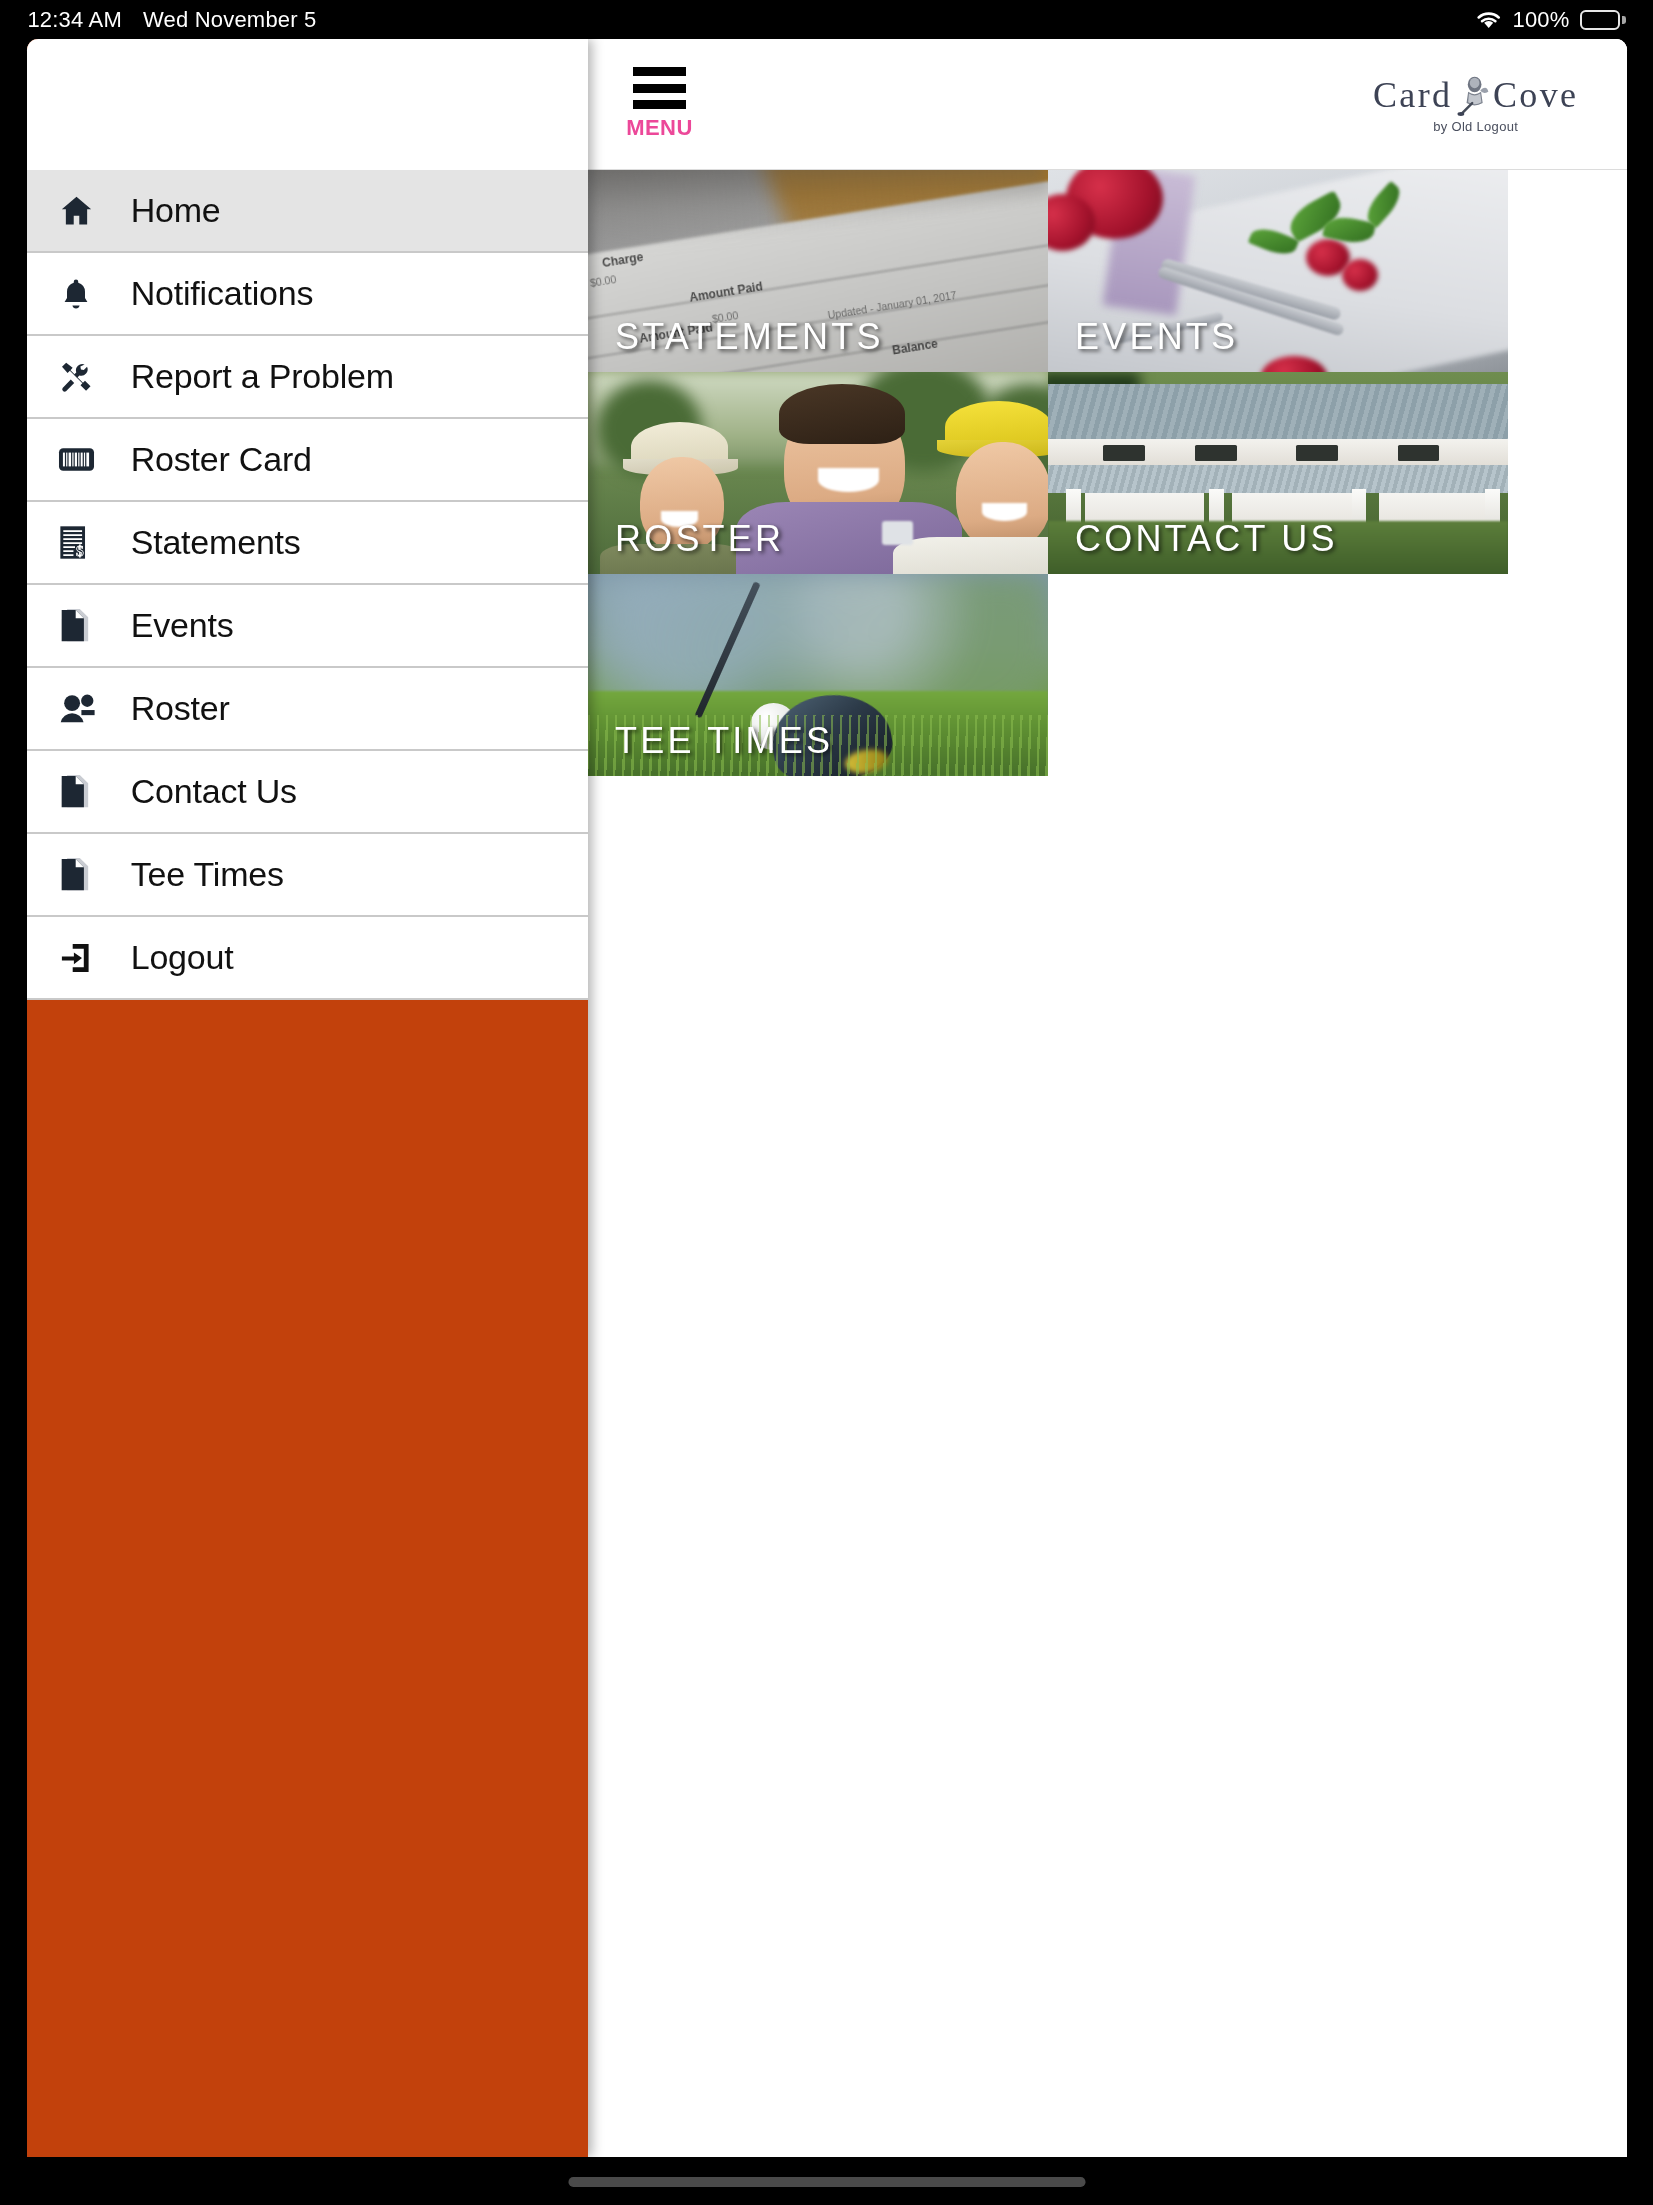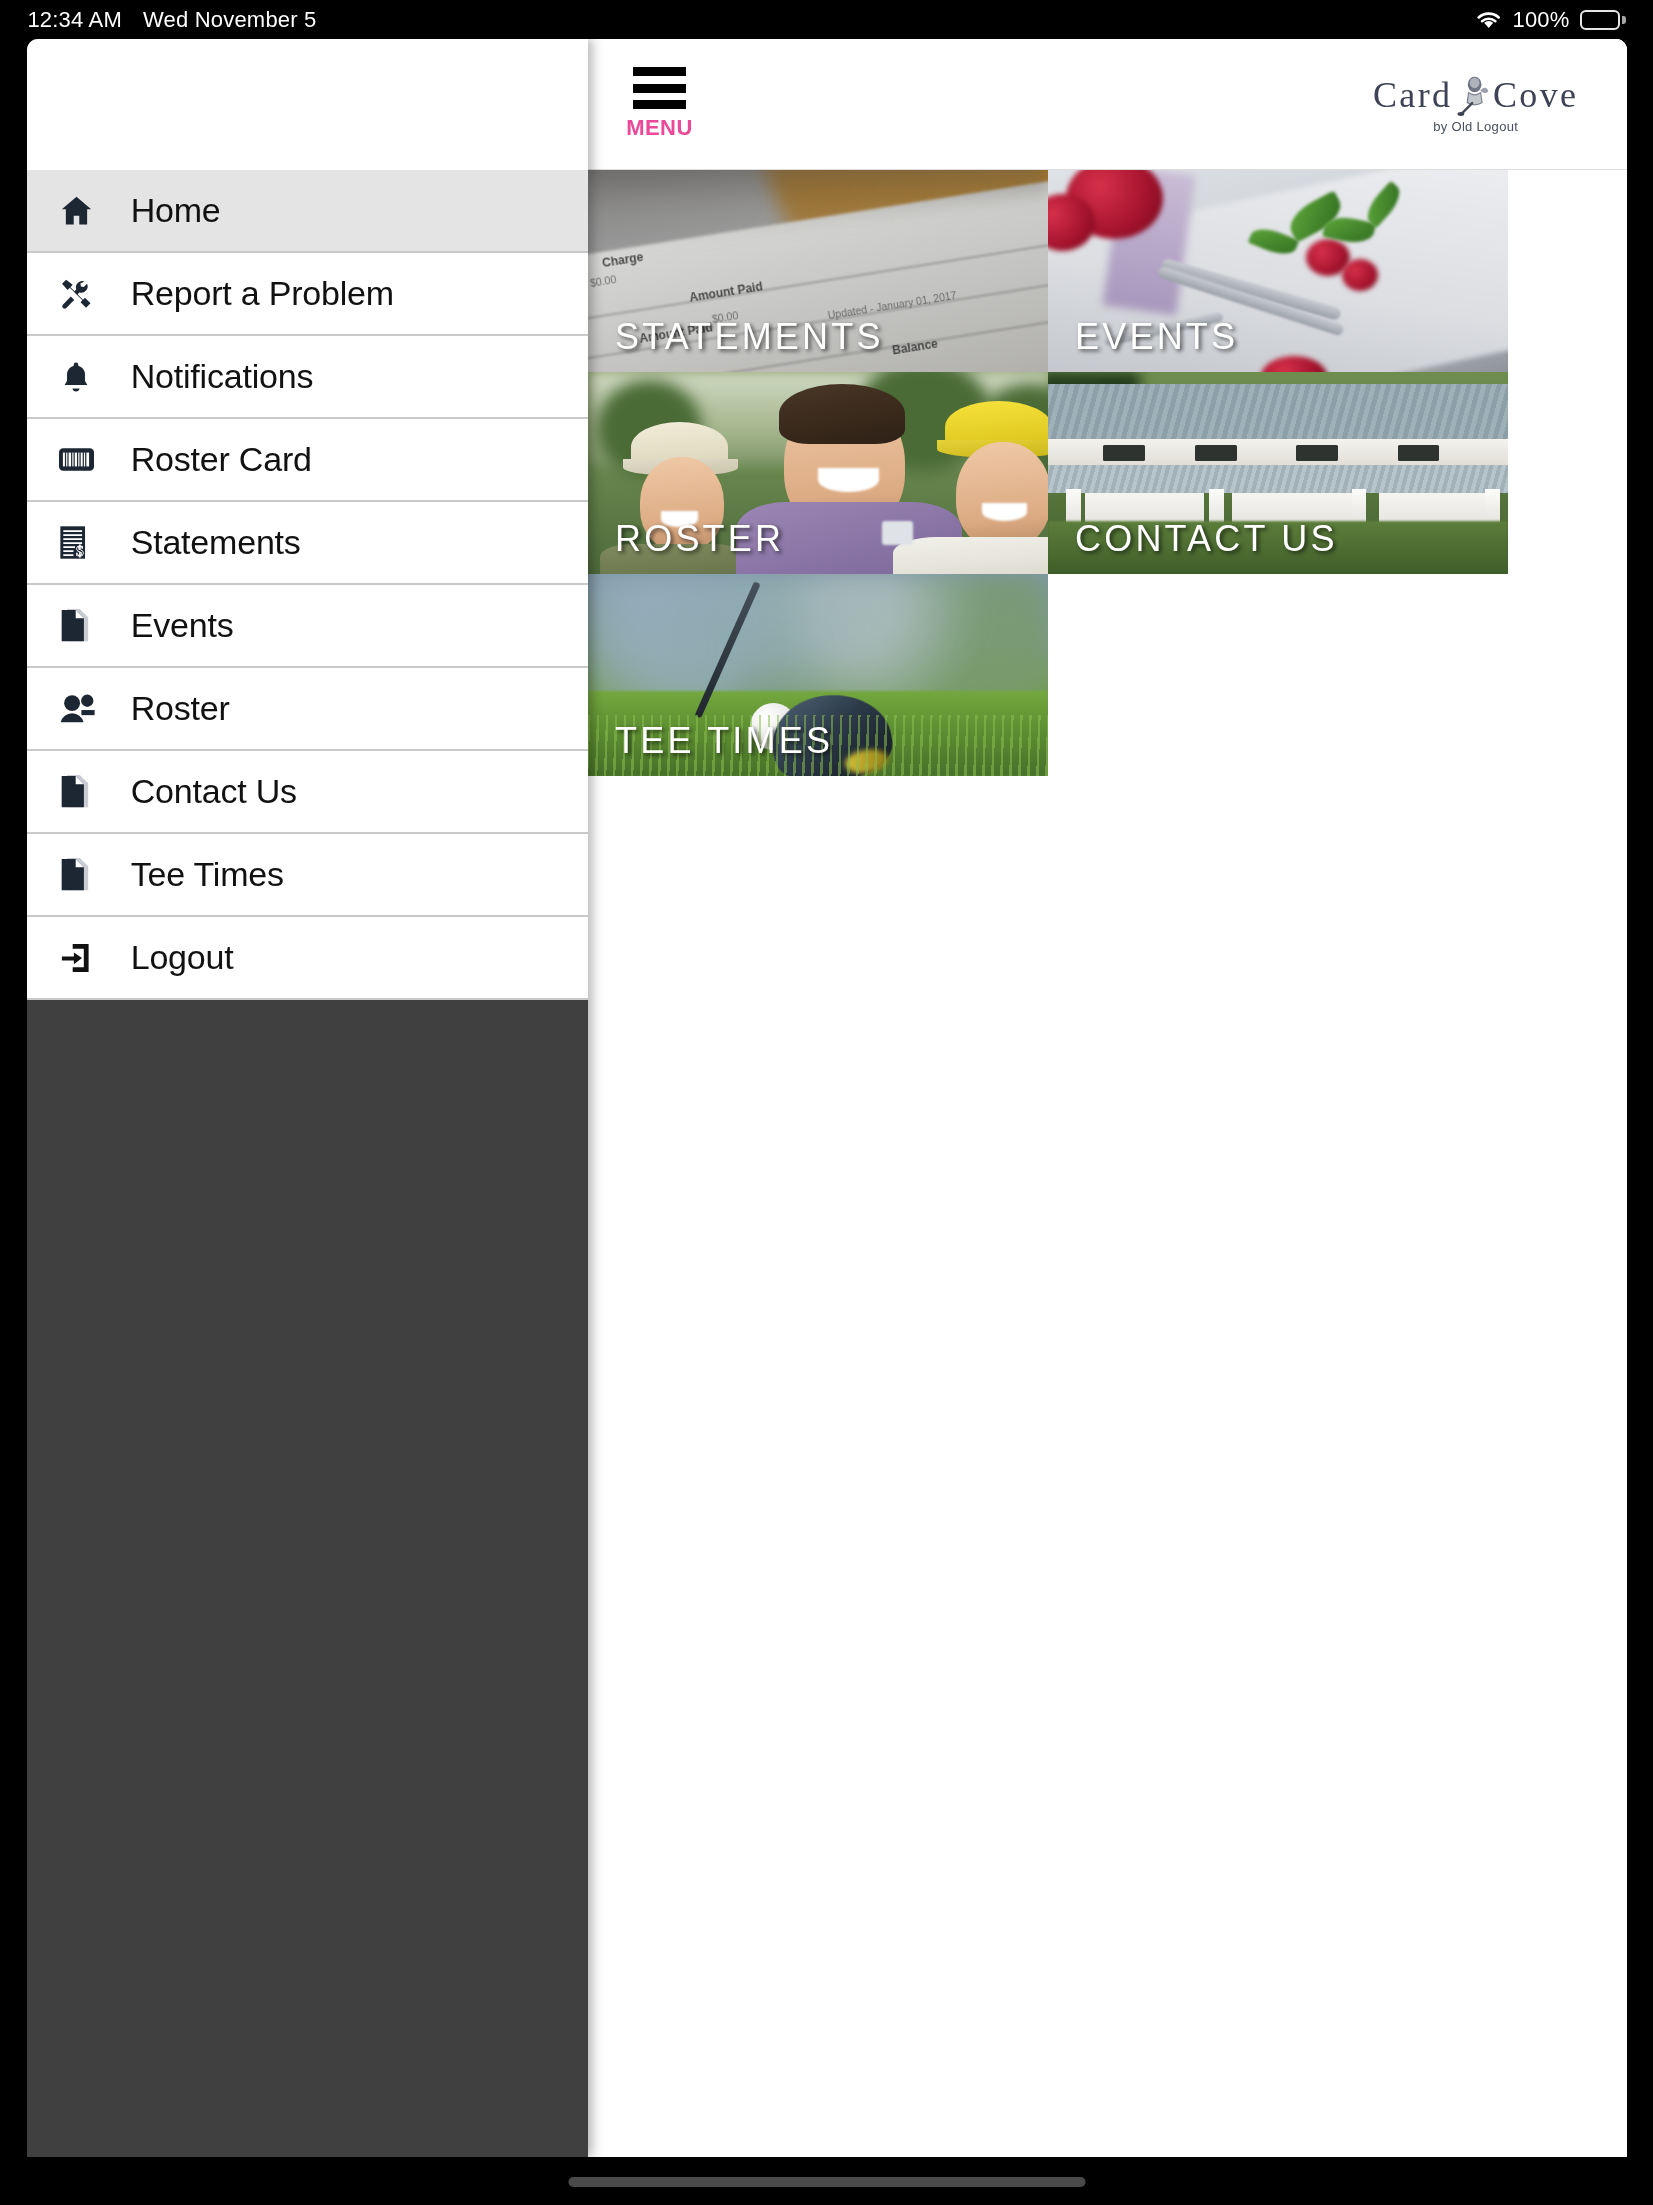--- a/index.html
+++ b/index.html
@@ -63,21 +63,21 @@
     border-radius: 11.3px 11.3px 0 0;
     overflow: hidden;
   }
 
   
   .sidebar {
     position: absolute;
     top: 0; left: 0;
     width: 561px;
     height: 2118px;
-    background: #404040;
+    background: #c2410c;
     z-index: 30;
     box-shadow: 4px 0 11.3px rgba(0,0,0,0.30);
   }
   .sidebar-top-spacer {
     height: 131px;
     background: #fff;
   }
   .menu-list { width: 100%; }
 
   .menu-item {
@@ -631,36 +631,36 @@
           <span class="m-icon">
             <svg width="37" height="37" viewBox="0 0 24 24">
                 <path fill="#1d2733" d="M12 3 2.5 11.2h2.6V21h5.1v-5.6h3.6V21h5.1v-9.8h2.6Z"></path>
               </svg>
           </span>
           <span class="m-label">Home</span>
         </div>
 
         <div class="menu-item">
           <span class="m-icon">
+            <svg width="36" height="36" viewBox="0 0 24 24">
+                <path fill="#1d2733" d="M12 2.4a1.5 1.5 0 0 0-1.5 1.5v.6A6.1 6.1 0 0 0 6 10.5v4.2l-1.6 2.6h15.2L18 14.7v-4.2a6.1 6.1 0 0 0-4.5-6v-.6A1.5 1.5 0 0 0 12 2.4Zm0 19.2a2.6 2.6 0 0 0 2.4-2H9.6a2.6 2.6 0 0 0 2.4 2Z"></path>
+              </svg>
+          </span>
+          <span class="m-label">Notifications</span>
+        </div>
+
+        <div class="menu-item">
+          <span class="m-icon">
             <svg width="37" height="37" viewBox="0 0 24 24">
               <path fill="#1d2733" d="M2.6 5.6 5.3 3l4.2 3.4-1.4 1.5 8.1 8.1 1.3-1.3 3.6 3.6-2.9 2.9-3.6-3.6 1.2-1.2-8.1-8.1-1.5 1.4Z"></path>
               <path fill="#1d2733" d="M21.6 5.2a4.5 4.5 0 0 0-5.9 5.6l-1.5 1.5 2.2 2.2 1.5-1.5a4.5 4.5 0 0 0 5.4-6.2l-2.3 2.3-2-.4-.4-2Z" transform="translate(-2.6 -0.6) scale(0.92)"></path>
               <path fill="#1d2733" d="M3 19.4 8.3 14l2.2 2.2-5.3 5.4a1.6 1.6 0 0 1-2.2-2.2Z"></path>
             </svg>
           </span>
           <span class="m-label">Report a Problem</span>
-        </div>
-
-        <div class="menu-item">
-          <span class="m-icon">
-            <svg width="36" height="36" viewBox="0 0 24 24">
-                <path fill="#1d2733" d="M12 2.4a1.5 1.5 0 0 0-1.5 1.5v.6A6.1 6.1 0 0 0 6 10.5v4.2l-1.6 2.6h15.2L18 14.7v-4.2a6.1 6.1 0 0 0-4.5-6v-.6A1.5 1.5 0 0 0 12 2.4Zm0 19.2a2.6 2.6 0 0 0 2.4-2H9.6a2.6 2.6 0 0 0 2.4 2Z"></path>
-              </svg>
-          </span>
-          <span class="m-label">Notifications</span>
         </div>
 
         <div class="menu-item">
           <span class="m-icon">
             <svg width="37" height="29" viewBox="0 0 30 20">
               <rect x="0.8" y="0.8" width="28.4" height="18.4" rx="3.4" fill="#1d2733"></rect>
               <g fill="#ffffff">
                 <rect x="4" y="4.4" width="1.6" height="11.2"></rect>
                 <rect x="6.6" y="4.4" width="1" height="11.2"></rect>
                 <rect x="8.6" y="4.4" width="2" height="11.2"></rect>

